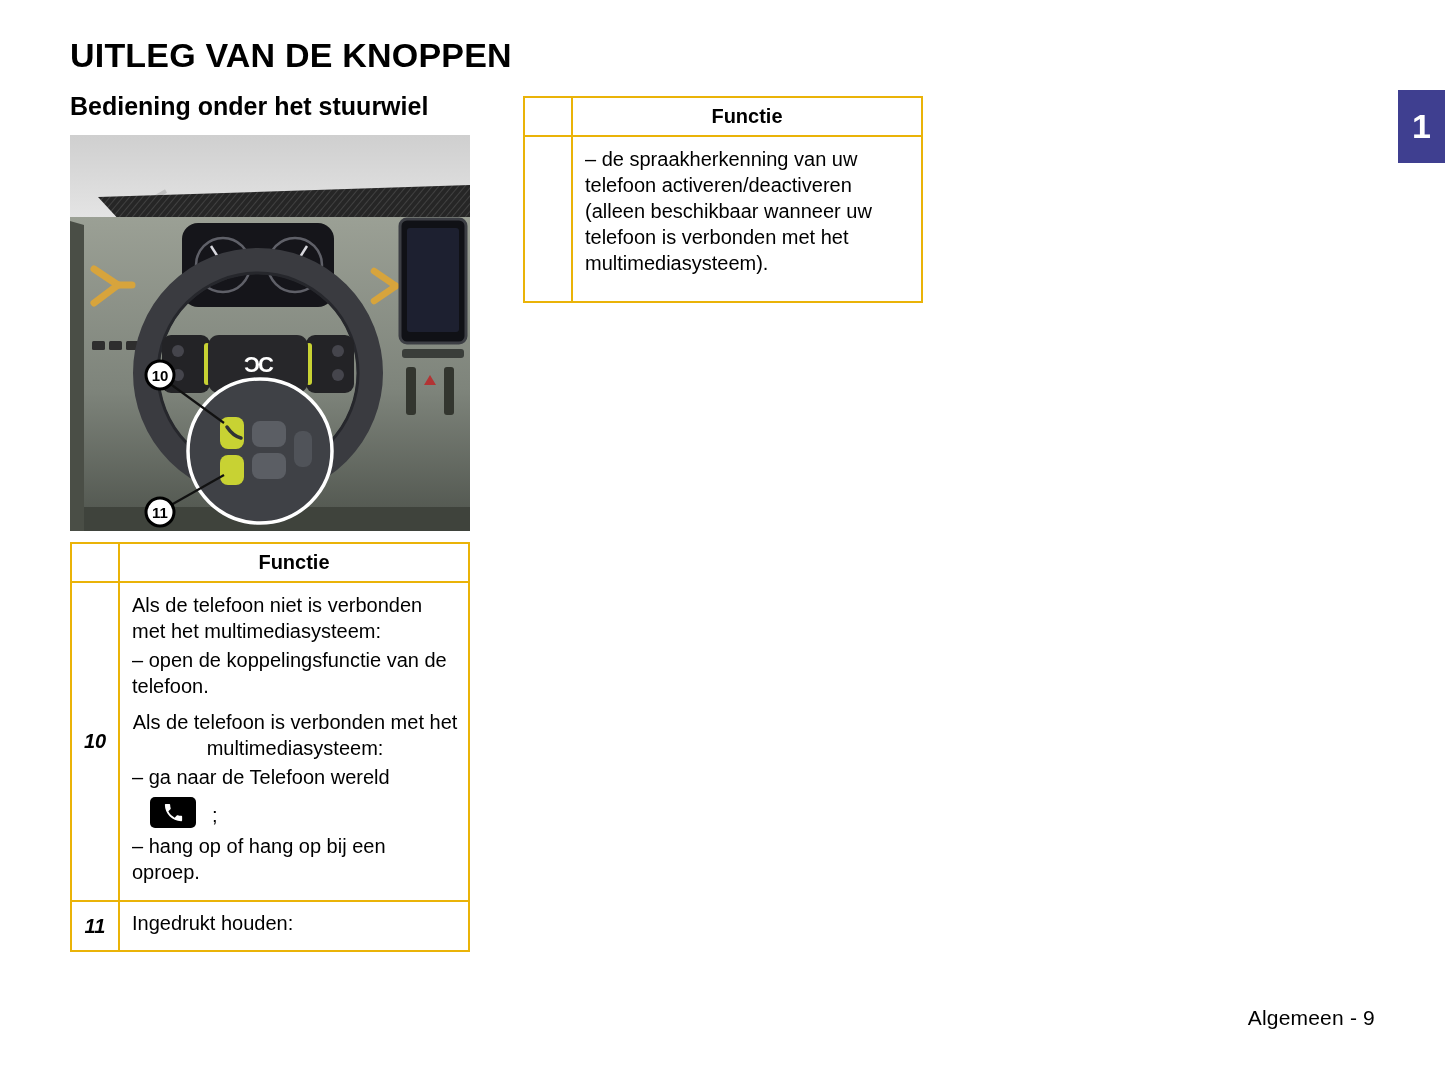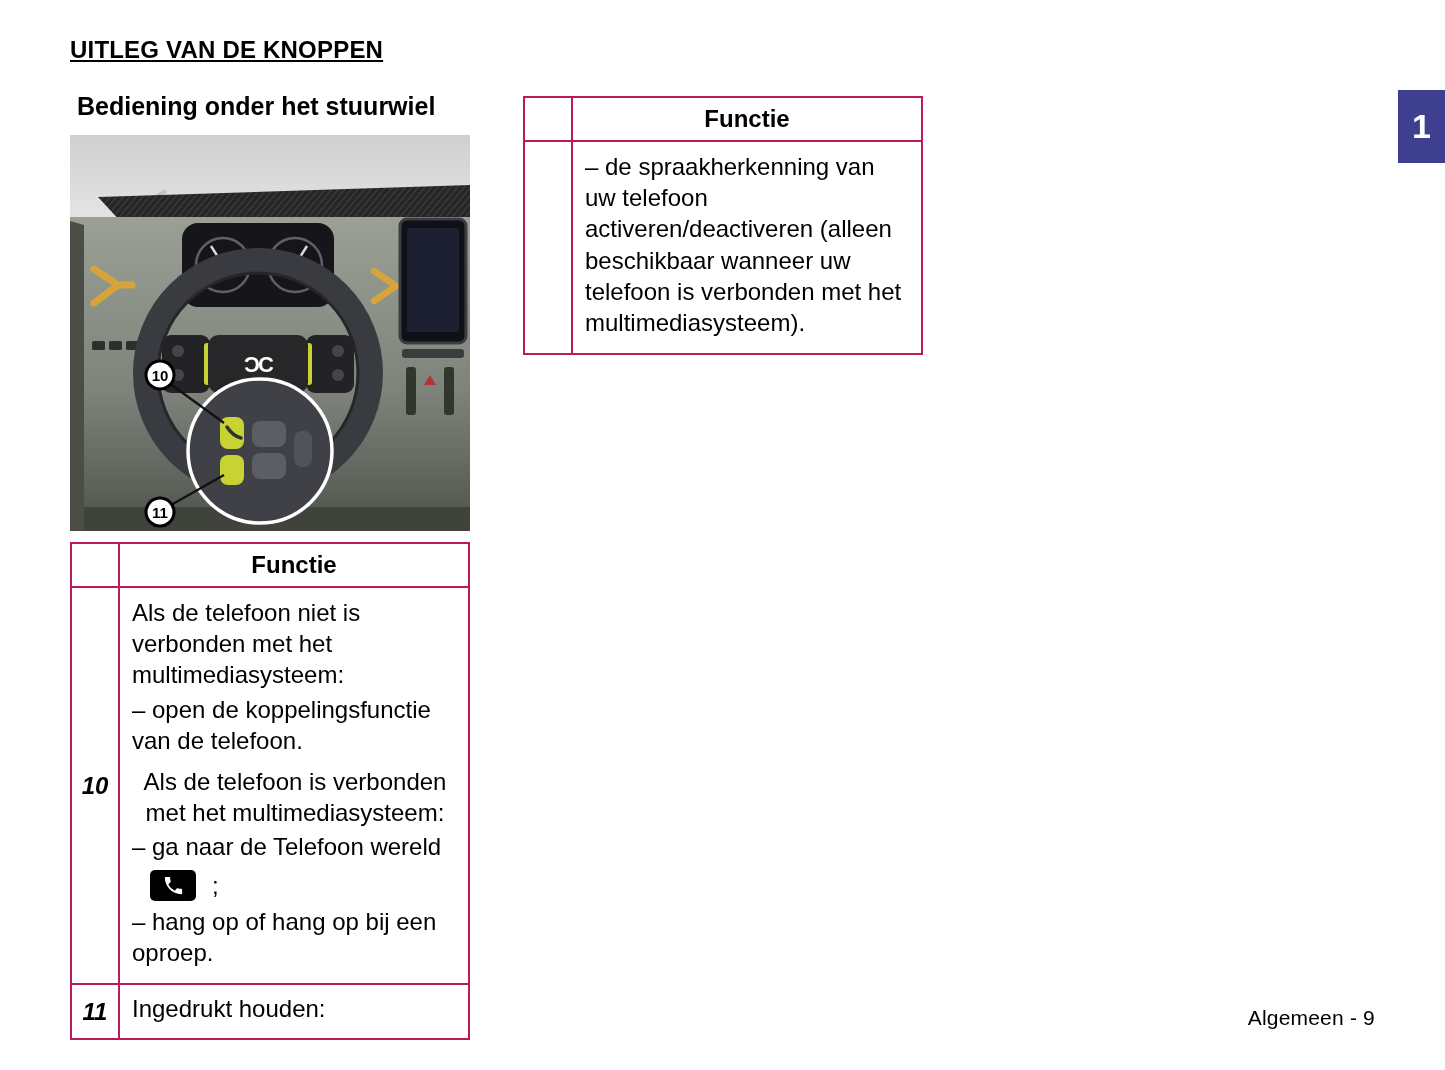--- a/index.html
+++ b/index.html
@@ -8,44 +8,43 @@
     position: relative;
     background: #ffffff;
     color: #000;
     font-family: "Liberation Sans", sans-serif;
     overflow: hidden;
   }
   .abs { position: absolute; }
 
   .title {
     left: 70px; top: 36px;
-    font-size: 24px; font-weight: 700;
+    font-size: 34px; font-weight: 700;
     letter-spacing: 0.2px;
-    text-decoration: underline;
   }
   .subtitle {
-    left: 77px; top: 92px;
+    left: 70px; top: 92px;
     font-size: 25px; font-weight: 700;
   }
 
   .illustration {
     left: 70px; top: 135px;
     width: 400px; height: 396px;
   }
   .illustration svg { display: block; }
 
   table.func-table {
     position: absolute;
     border-collapse: collapse;
     background: #fff;
     table-layout: fixed;
   }
   table.func-table th, table.func-table td {
-    border: 2px solid #be185d;
-    font-size: 24px;
+    border: 2px solid #eab308;
+    font-size: 20px;
   }
   .ref-col { width: 48px; }
   th.func-head {
     font-weight: 700;
     text-align: center;
     padding: 7px 0;
     font-size: 21px;
   }
   td.ref {
     text-align: center;

